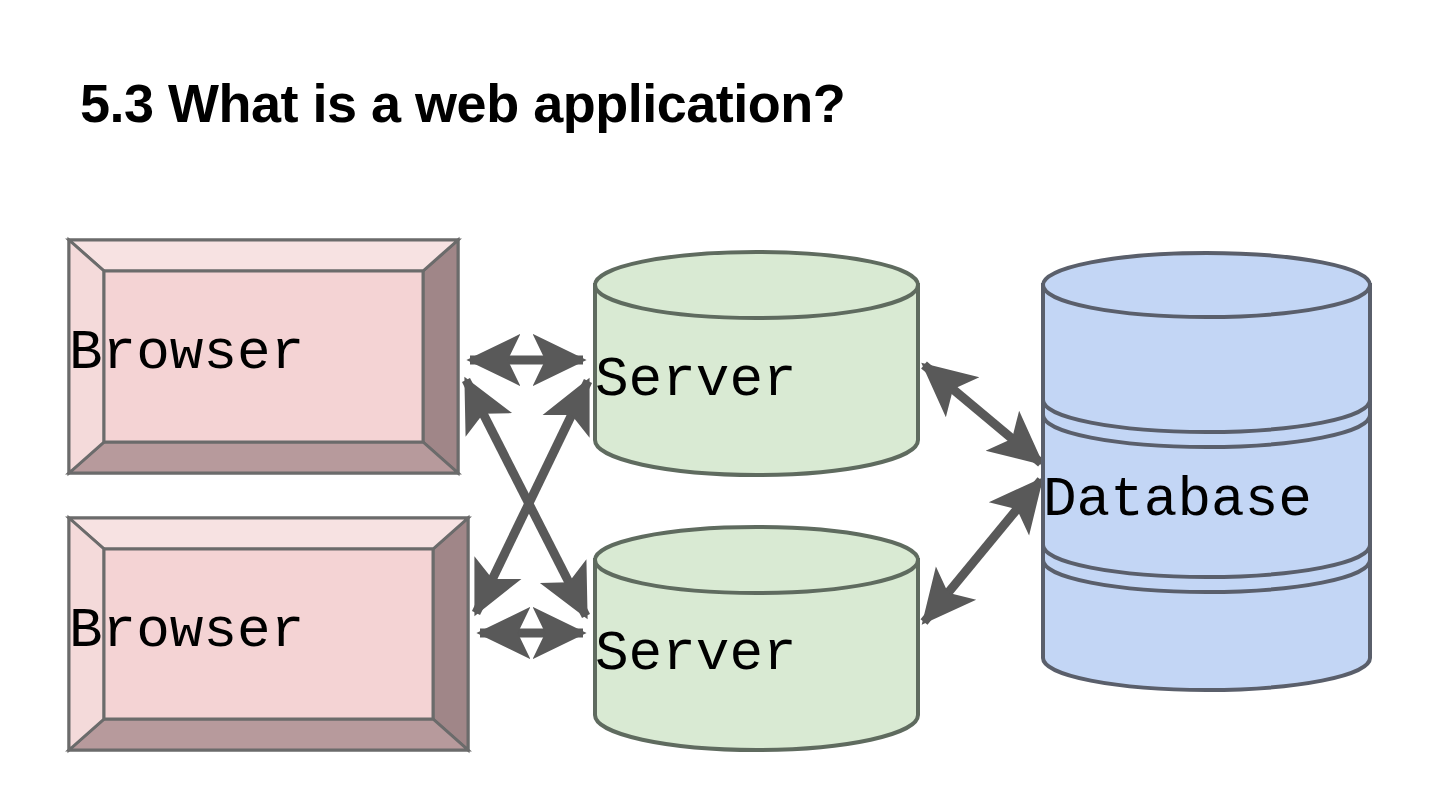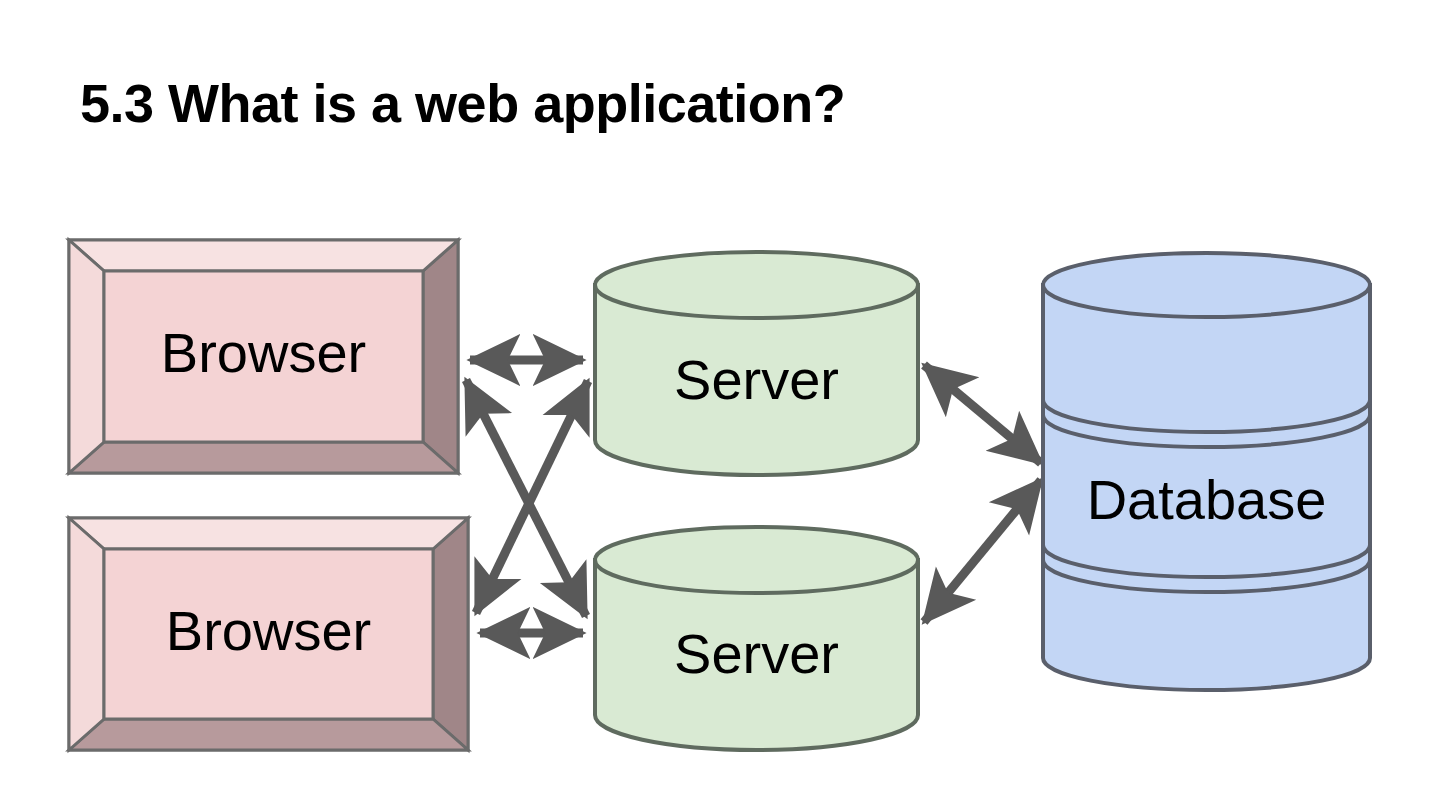--- a/index.html
+++ b/index.html
@@ -44,26 +44,25 @@
     width: 1440px;
     height: 810px;
   }
   .diagram svg {
     display: block;
   }
 
   
   .node-label {
     position: absolute;
-    font-family: Liberation Sans, sans-serif;
+    font-family: Liberation Mono, monospace;
     font-size: 56px;
     line-height: 56px;
     color: #000000;
     white-space: nowrap;
-    text-align: center;
   }
   .label-browser-1 { left: 69px;  top: 325px; width: 389px; }
   .label-browser-2 { left: 69px;  top: 603px; width: 399px; }
   .label-server-1  { left: 595px; top: 352px; width: 323px; }
   .label-server-2  { left: 595px; top: 626px; width: 323px; }
   .label-database  { left: 1043px; top: 472px; width: 327px; }
 </style>
 </head>
 <body>
 

